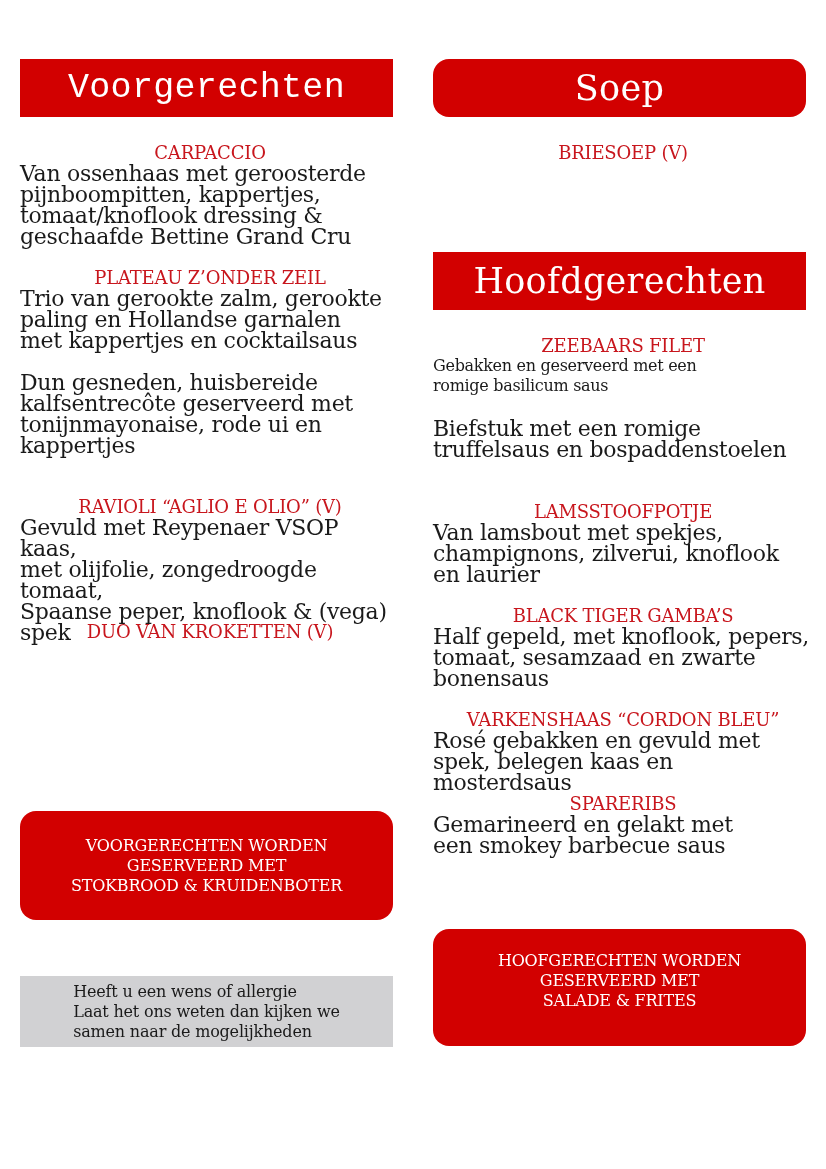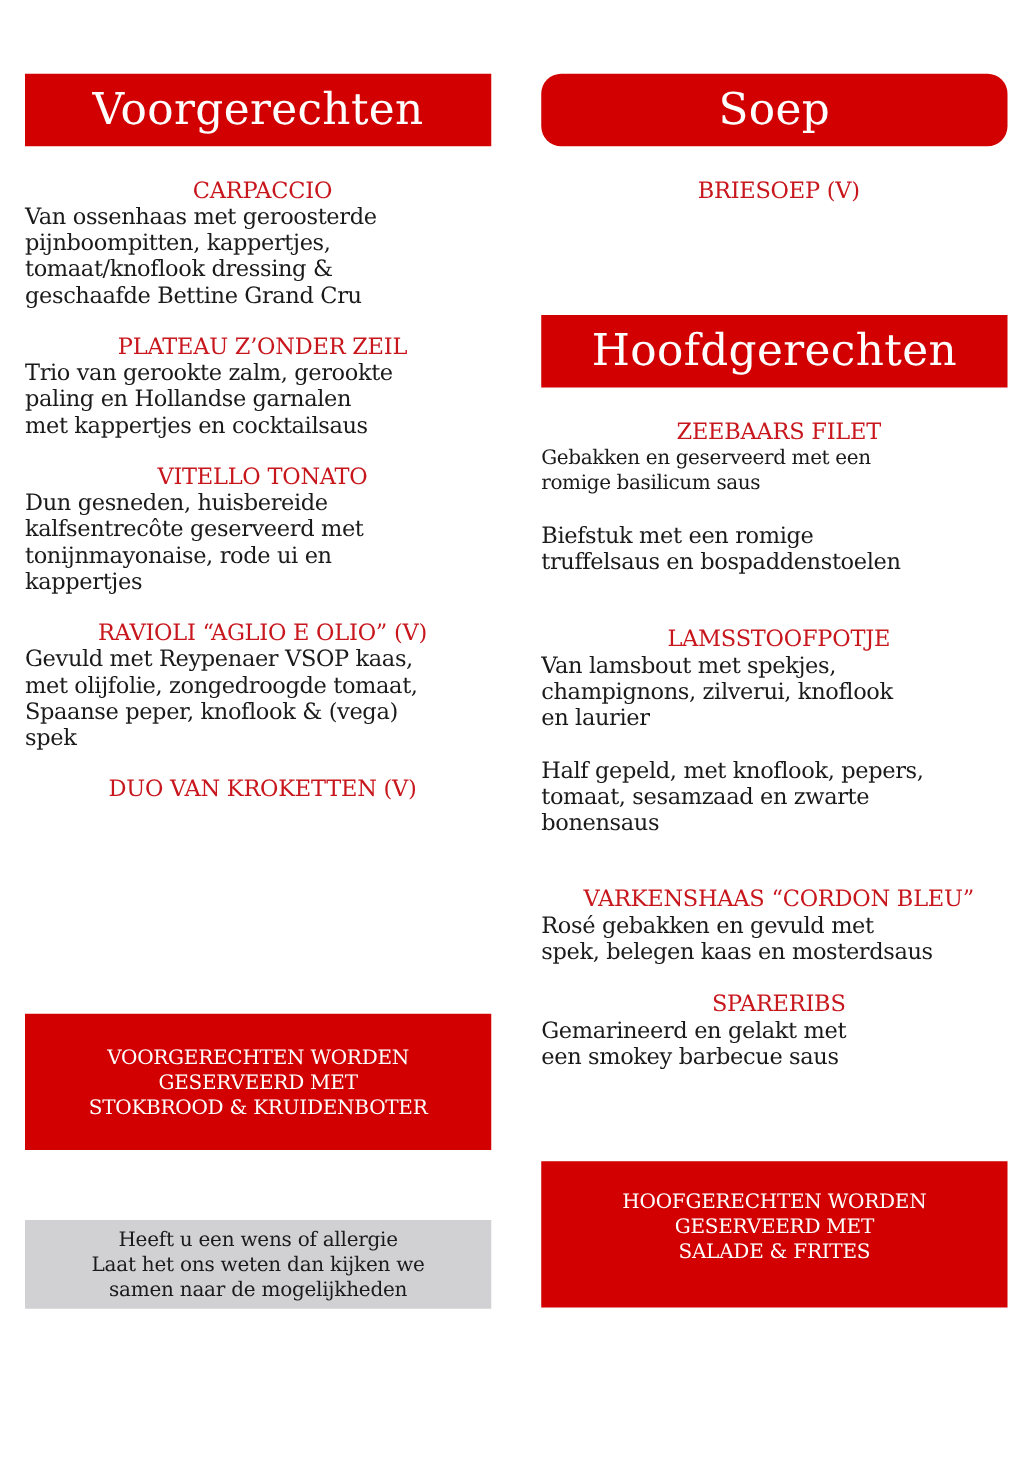--- a/index.html
+++ b/index.html
@@ -6,52 +6,51 @@
   body { width:826px; height:1169px; position:relative; overflow:hidden;
          font-family:"DejaVu Serif","Liberation Serif",serif; color:#1a1a1a; }
   .col { position:absolute; width:373px; }
   .col-left { left:20px; top:0; }
   .col-right { left:433px; top:0; }
   .header-box { position:absolute; left:0; width:373px; height:58px; background:#d20000;
     color:#fff; display:flex; align-items:center; justify-content:center;
     font-size:35px; letter-spacing:0.3px; }
   .item { position:absolute; left:0; width:380px; }
   .item-name { color:#c8161d; font-size:18px; line-height:20px; letter-spacing:-0.2px; white-space:nowrap;text-align:center; }
-  .item-desc { font-size:18px; line-height:21px; letter-spacing:-0.3px; white-space:pre-line; color:#1a1a1a; }
+  .item-desc { font-size:22px; line-height:21px; letter-spacing:-0.3px; white-space:pre-line; color:#1a1a1a; }
   .item-desc.small { font-size:16px; line-height:20px; }
   .notice { position:absolute; left:0; width:373px; background:#d20000; color:#fff;
     display:flex; align-items:center; justify-content:center; text-align:center;
-    font-size:16px; line-height:20px; white-space:pre-line; letter-spacing:-0.2px; }
+    font-size:16px; line-height:20px; white-space:pre-line; letter-spacing:-0.2px;border-radius:16px; }
   .grey { position:absolute; left:0; width:373px; background:#d1d1d3; color:#1a1a1a;
-    display:flex; align-items:center; justify-content:center; text-align:center;
+    display:flex; align-items:center; justify-content:center; 
     font-size:16px; line-height:20px; white-space:pre-line; letter-spacing:-0.2px; }
 </style>
 </head>
 <body>
 
 <div class="col col-left">
-  <div class="header-box" style="top:59px;">
+  <div class="header-box" style="top:59px;font-family:Liberation Mono, monospace;">
     <span>Voorgerechten</span>
   </div>
 
   <div class="item" style="top:143px;">
     <div class="item-name">CARPACCIO</div>
     <div class="item-desc">Van ossenhaas met geroosterde
 pijnboompitten, kappertjes,
 tomaat/knoflook dressing &amp;
 geschaafde Bettine Grand Cru</div>
   </div>
   <div class="item" style="top:268px;">
     <div class="item-name">PLATEAU Z’ONDER ZEIL</div>
     <div class="item-desc">Trio van gerookte zalm, gerookte
 paling en Hollandse garnalen
 met kappertjes en cocktailsaus</div>
   </div>
   <div class="item" style="top:372px;">
-    <div class="item-name">VITELLO TONATO</div>
     <div class="item-desc">Dun gesneden, huisbereide
 kalfsentrecôte geserveerd met
 tonijnmayonaise, rode ui  en
 kappertjes</div>
   </div>
   <div class="item" style="top:497px;">
     <div class="item-name">RAVIOLI “AGLIO E OLIO” (V)</div>
     <div class="item-desc">Gevuld met Reypenaer VSOP kaas,
 met olijfolie, zongedroogde tomaat,
 Spaanse peper, knoflook &amp; (vega)
@@ -95,20 +94,21 @@
     <div class="item-desc">Biefstuk met een romige
 truffelsaus en bospaddenstoelen</div>
   </div>
   <div class="item" style="top:502px;">
     <div class="item-name">LAMSSTOOFPOTJE</div>
     <div class="item-desc">Van lamsbout met spekjes,
 champignons, zilverui, knoflook
 en laurier</div>
   </div>
   <div class="item" style="top:606px;">
+    <div class="item-name">BLACK TIGER GAMBA’S</div>
     <div class="item-desc">Half gepeld, met knoflook, pepers,
 tomaat, sesamzaad en zwarte
 bonensaus</div>
   </div>
   <div class="item" style="top:710px;">
     <div class="item-name">VARKENSHAAS “CORDON BLEU”</div>
     <div class="item-desc">Rosé gebakken en gevuld met
 spek, belegen kaas en mosterdsaus</div>
   </div>
   <div class="item" style="top:794px;">

